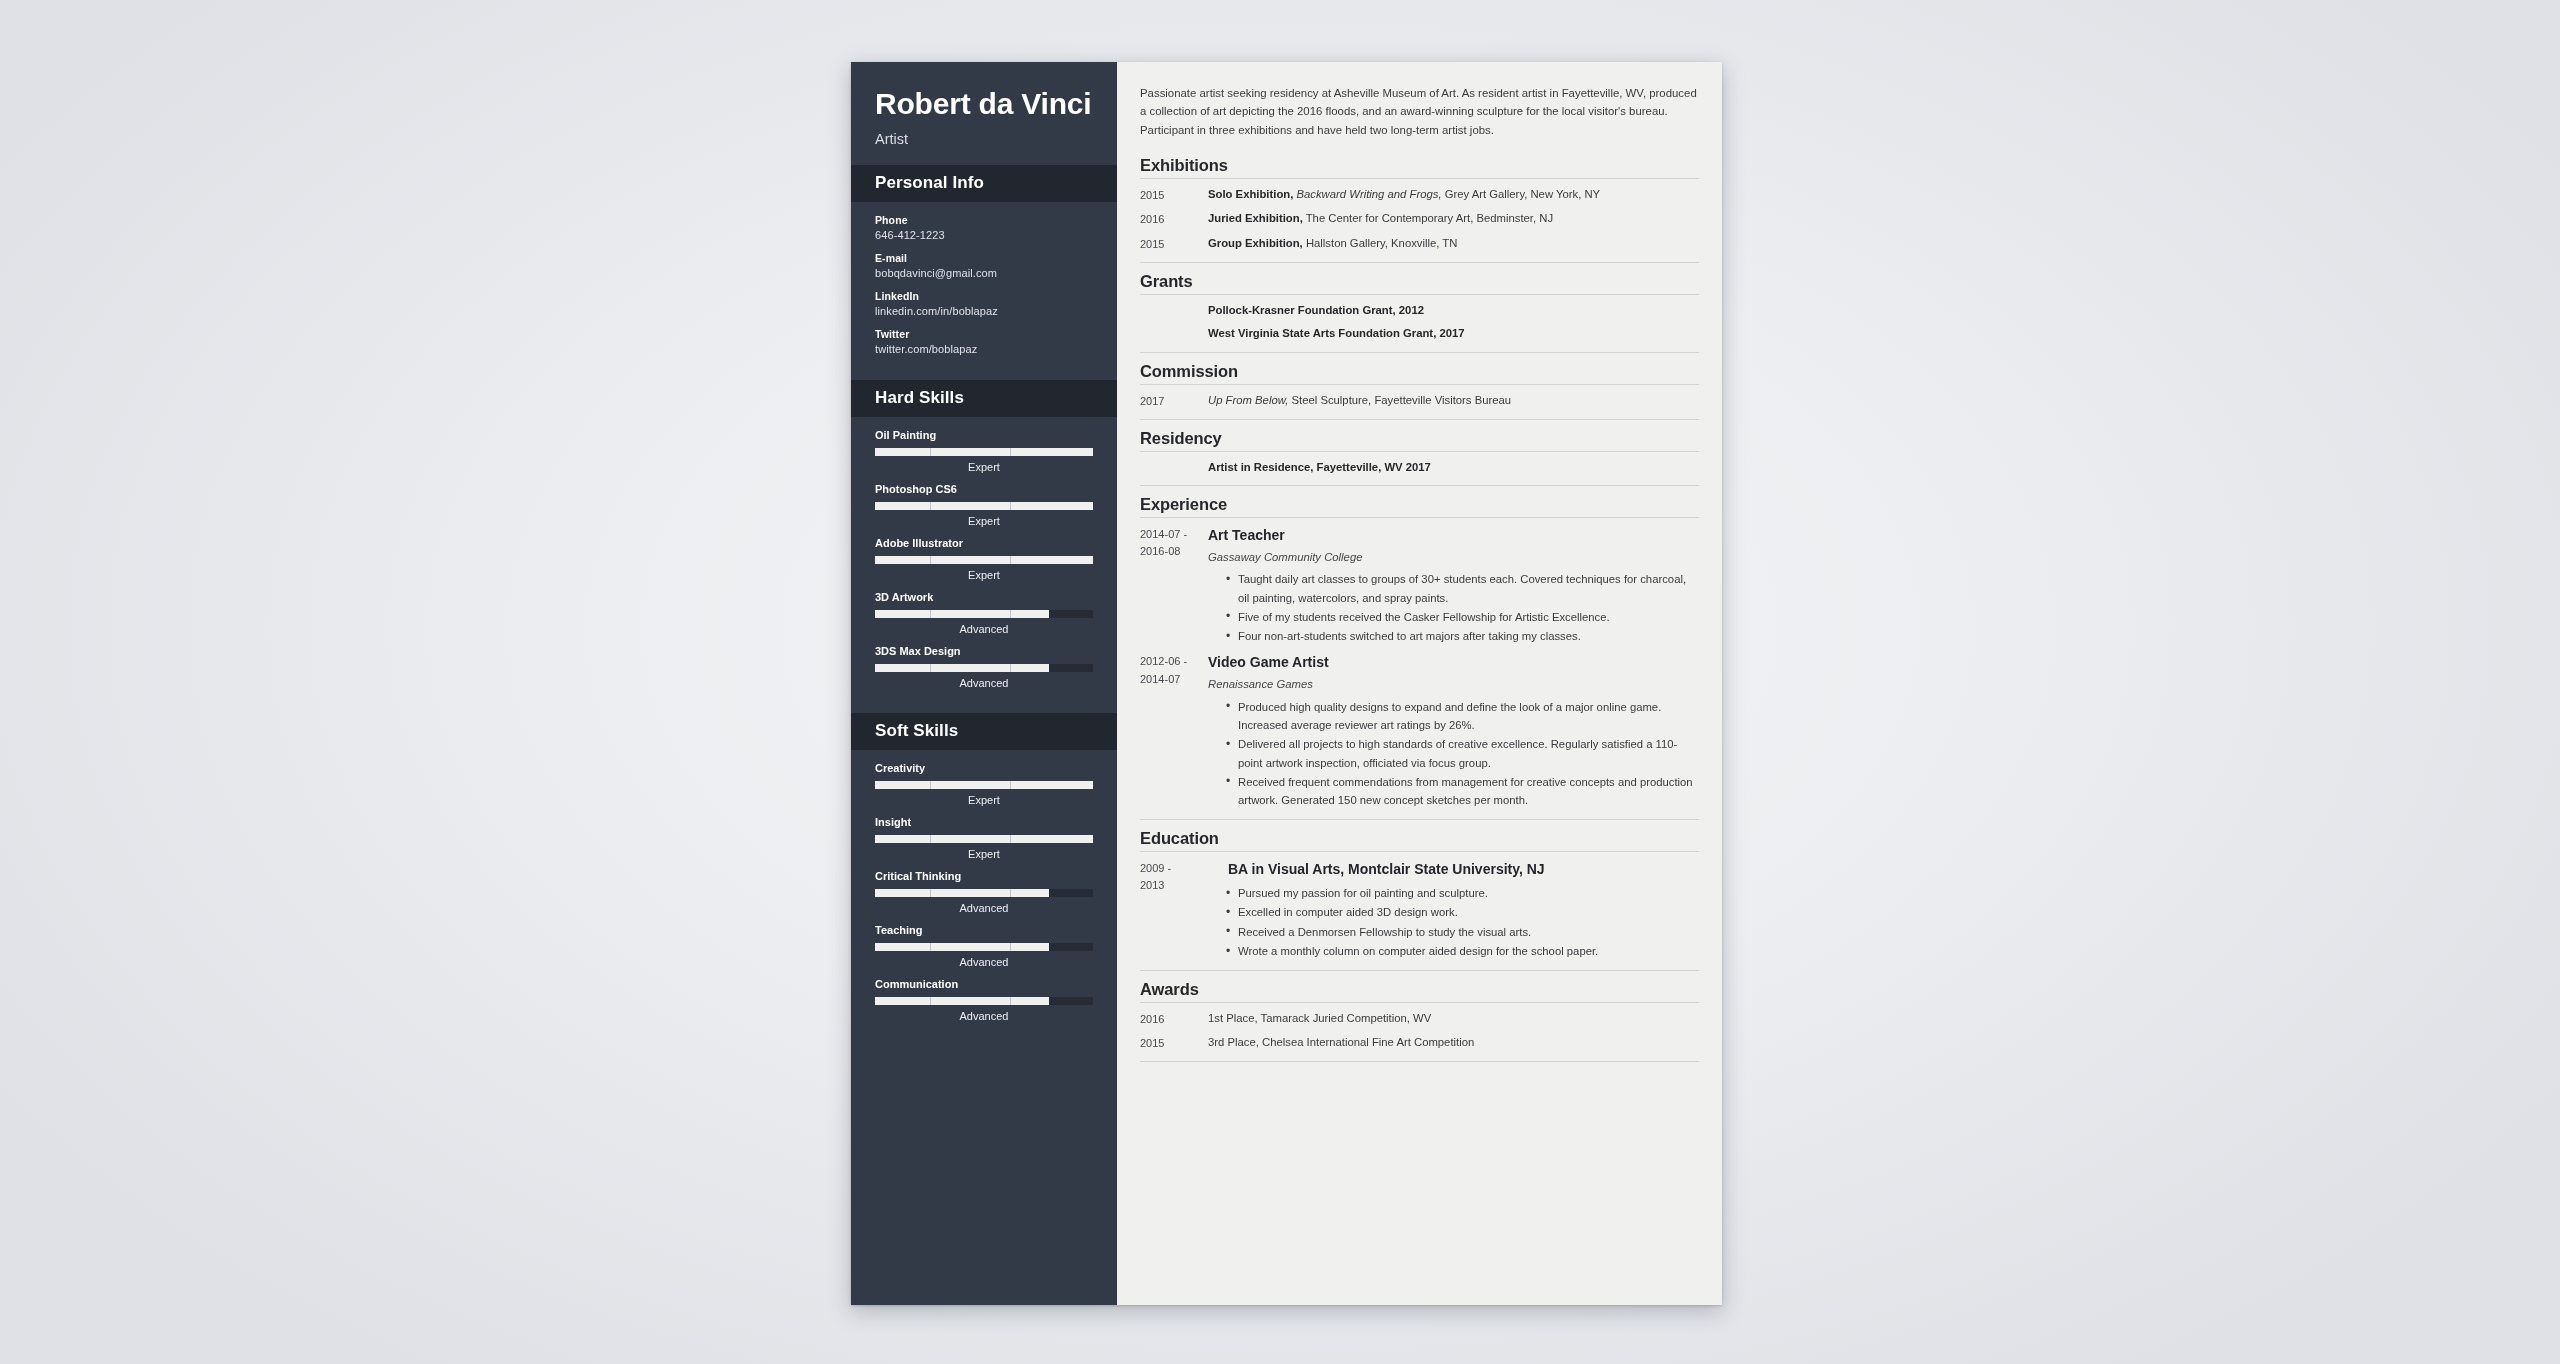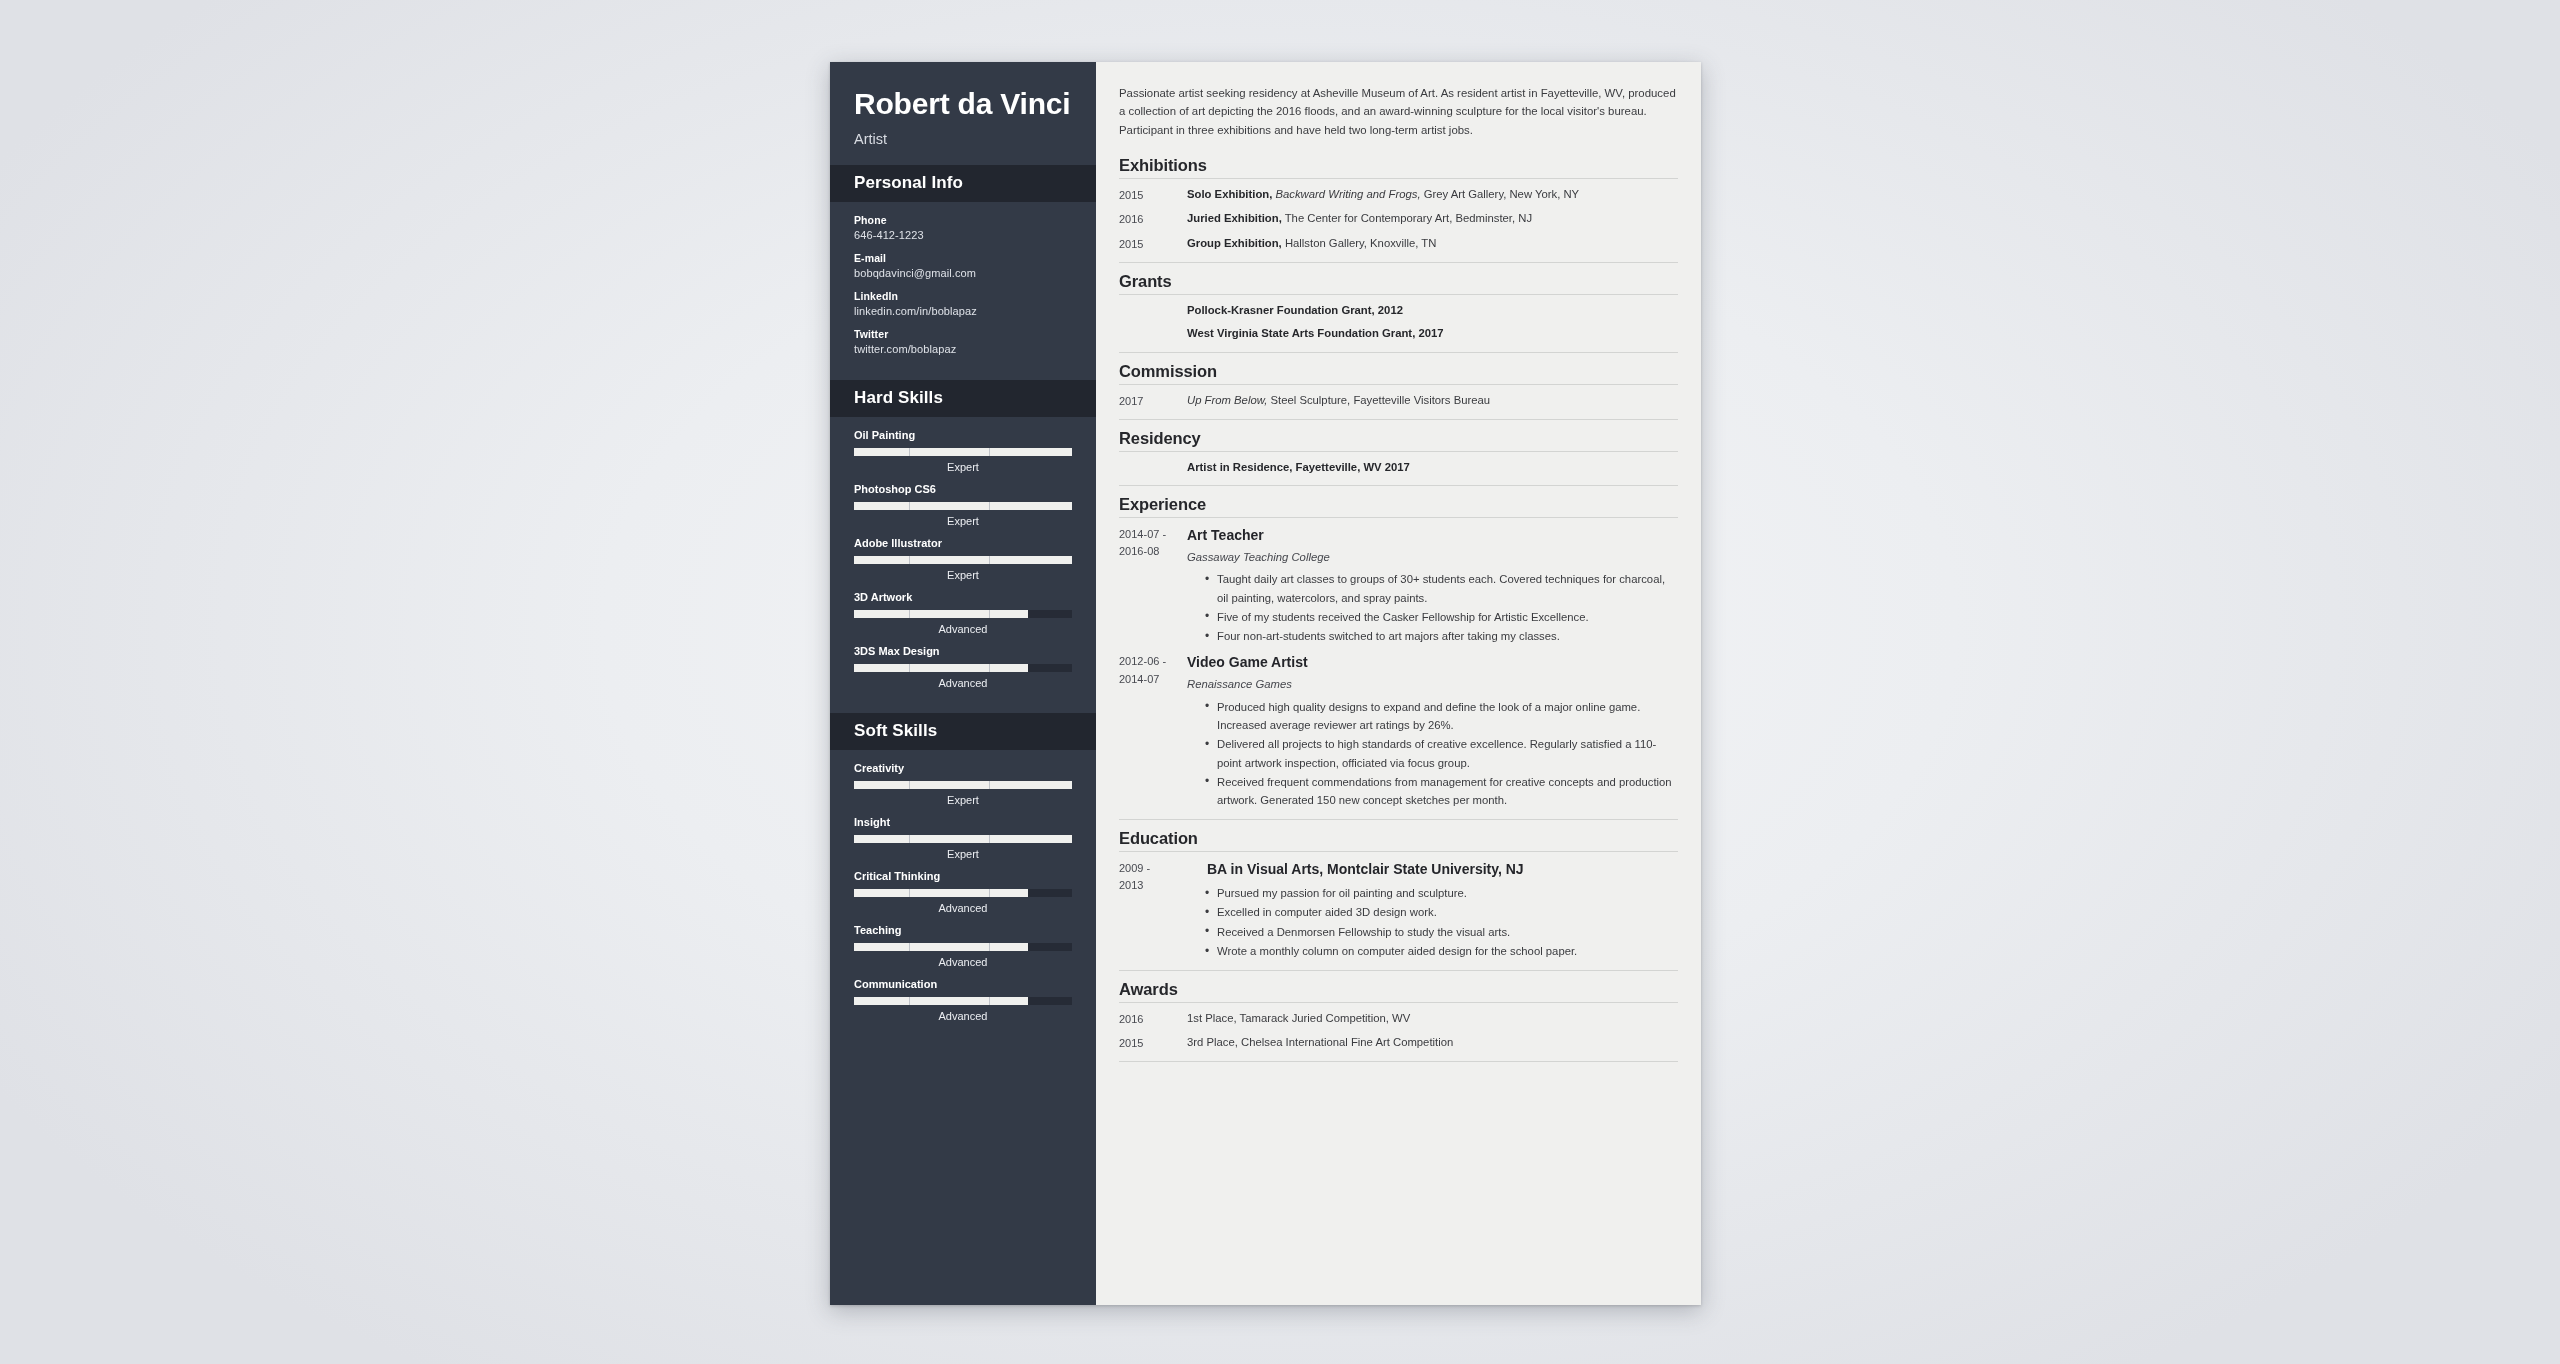--- a/index.html
+++ b/index.html
@@ -10,21 +10,21 @@
     width: 2560px;
     height: 1364px;
     overflow: hidden;
     font-family: "Liberation Sans", sans-serif;
     background: #e9eaee;
     background-image: radial-gradient(ellipse 1500px 900px at 50% 46%, #f3f4f6 0%, #eceef1 45%, #dfe1e6 100%);
   }
 
   .page {
     position: absolute;
-    left: 830px;
+    left: 851px;
     top: 62px;
     width: 871px;
     height: 1243px;
     display: flex;
     background: #f0f0ee;
     box-shadow: 0 6px 22px rgba(60,65,80,0.30), 0 1px 3px rgba(0,0,0,0.18);
   }
 
   
   .sidebar {
@@ -397,21 +397,21 @@
         <div class="sec">
           <div class="sec-title">Experience</div>
           <div class="sec-rule"></div>
           <div class="row">
             <div class="row-date">
               <div>2014-07 -</div>
               <div>2016-08</div>
             </div>
             <div class="row-body">
               <div class="job-title">Art Teacher</div>
-              <div class="job-org">Gassaway Teaching College</div>
+              <div class="job-org">Gassaway Community College</div>
               <ul class="bullets">
                 <li>Taught daily art classes to groups of 30+ students each. Covered techniques for charcoal, oil painting, watercolors, and spray paints.</li>
                 <li>Five of my students received the Casker Fellowship for Artistic Excellence.</li>
                 <li>Four non-art-students switched to art majors after taking my classes.</li>
               </ul>
             </div>
           </div>
           <div class="row">
             <div class="row-date">
               <div>2012-06 -</div>

